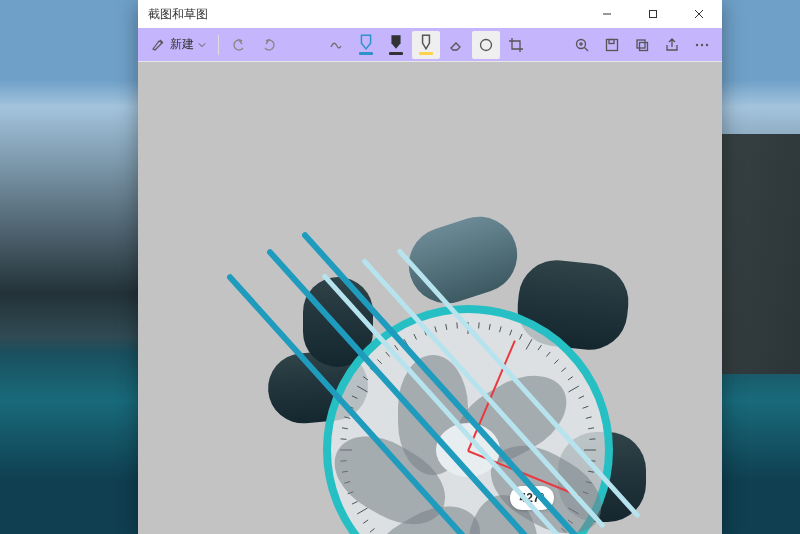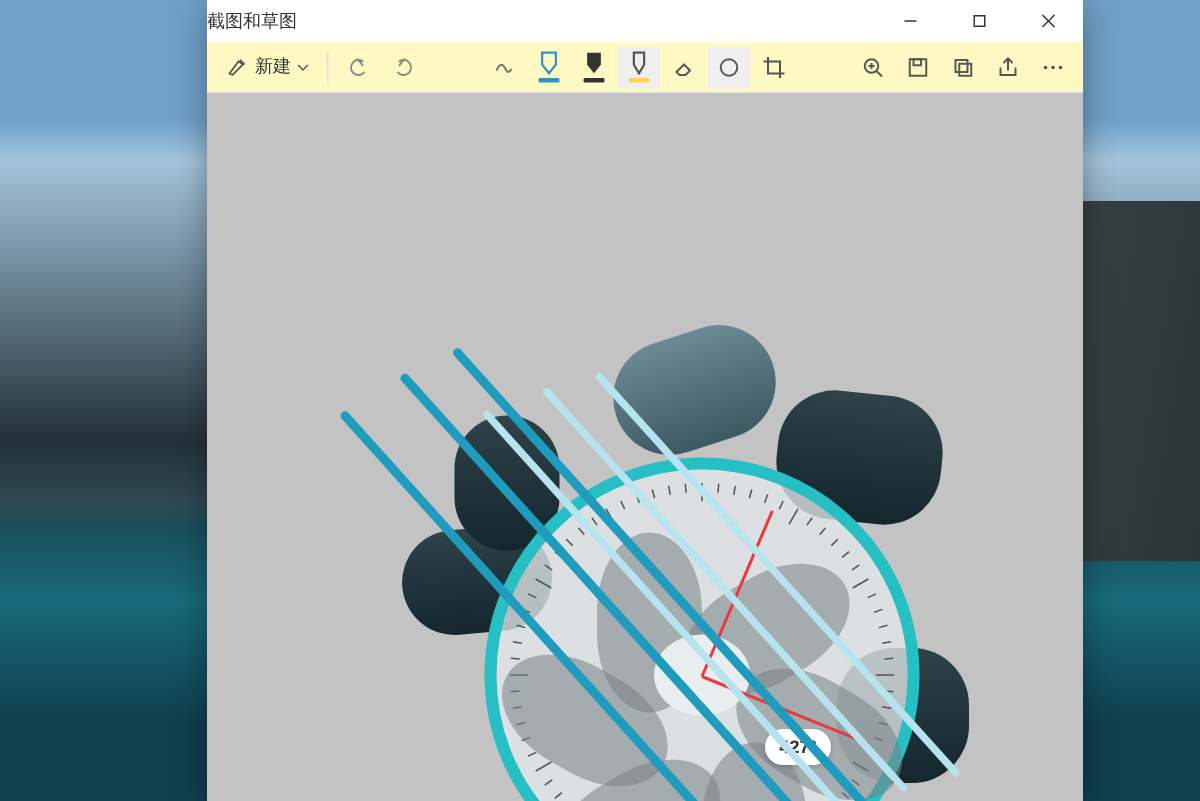--- a/index.html
+++ b/index.html
@@ -38,34 +38,35 @@
     width: 584px; height: 534px;
     background: #c3c3c4;
     box-shadow: 0 4px 20px rgba(0,0,0,.35);
     display: flex; flex-direction: column;
   }
 
   .titlebar {
     height: 28px;
     background: #fff;
     display: flex; align-items: center;
+    padding-left: 10px;
     font-size: 12px;
     color: #333;
   }
   .titlebar .spacer { flex: 1; }
   .winbtn {
     width: 46px; height: 28px;
     display: inline-flex; align-items: center; justify-content: center;
     color: #333;
   }
   .winbtn svg { width: 10px; height: 10px; }
 
   .toolbar {
     height: 34px;
-    background: #fef9c3;
+    background: #c4b5fd;
     border-bottom: 1px solid #e6e6e6;
     display: flex; align-items: center;
     padding: 0 6px;
     gap: 2px;
   }
   .toolbar .group { display:flex; align-items:center; gap:2px; }
   .toolbar .midspacer { flex:1; }
 
   .tbtn {
     height: 28px; min-width: 28px;

